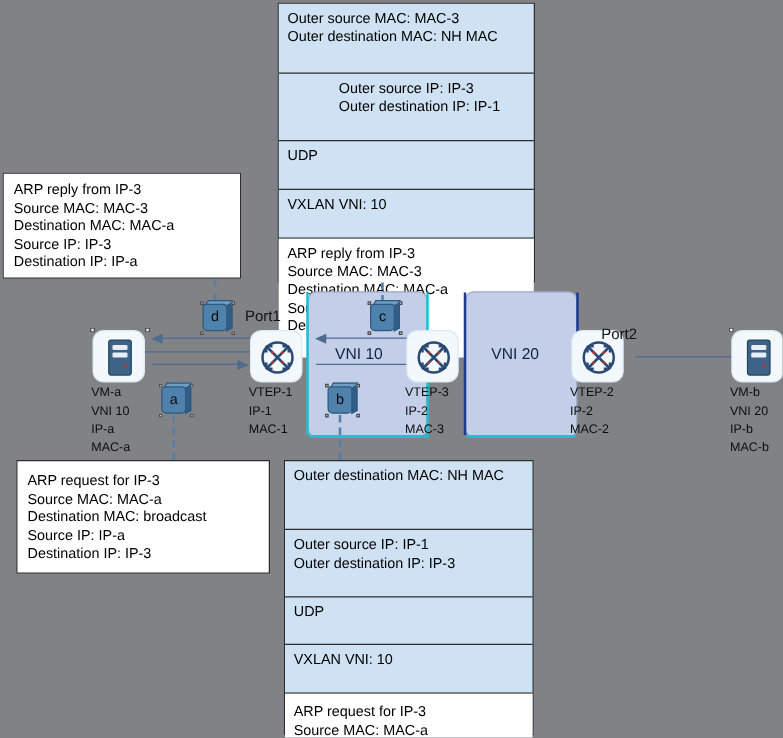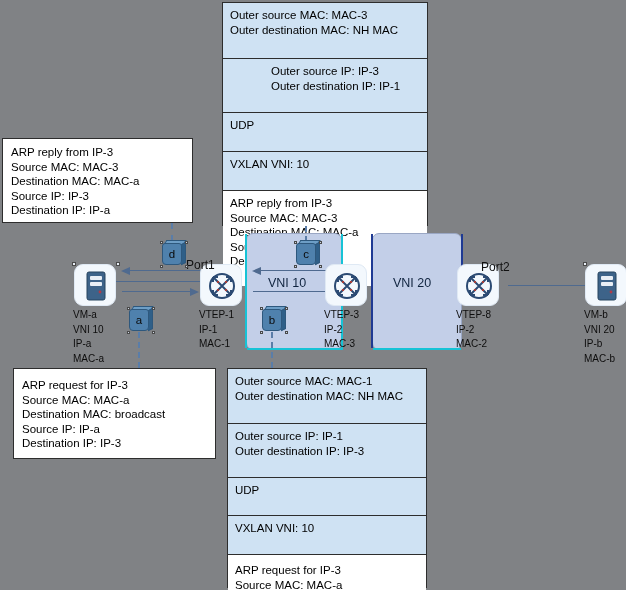--- a/index.html
+++ b/index.html
@@ -175,21 +175,20 @@
   <div class="plainbox" style="left:13px;top:368px;width:203px;height:91px;padding-top:9px;">
     <div>ARP request for IP-3</div>
     <div>Source MAC: MAC-a</div>
     <div>Destination MAC:  broadcast</div>
     <div>Source IP: IP-a</div>
     <div>Destination IP: IP-3</div>
   </div>
 
   <div class="pktbox" style="left:227px;top:368px;width:200px;height:220px;">
     <div class="row" style="height:43px;">
-      <div>Outer source MAC:  MAC-1</div>
       <div>Outer destination MAC: NH MAC</div>
     </div>
     <div class="row" style="height:42px;">
       <div>Outer source IP: IP-1</div>
       <div>Outer destination IP: IP-3</div>
     </div>
     <div class="row" style="height:26px;">
       <div>UDP</div>
     </div>
     <div class="row" style="height:27px;">
@@ -295,41 +294,41 @@
       <path d="M30 12 l0 5 M30 12 l-5 0" stroke="#2b4a73" stroke-width="2"></path>
       <path d="M12 30 l0 -5 M12 30 l5 0" stroke="#2b4a73" stroke-width="2"></path>
       <path d="M30 30 l0 -5 M30 30 l-5 0" stroke="#2b4a73" stroke-width="2"></path>
       <circle cx="17" cy="17" r="1.1" fill="#c0392b"></circle>
       <circle cx="25" cy="17" r="1.1" fill="#c0392b"></circle>
       <circle cx="17" cy="25" r="1.1" fill="#c0392b"></circle>
       <circle cx="25" cy="25" r="1.1" fill="#c0392b"></circle>
     </svg>
   </div>
   <div class="nodelabel" style="left:456px;top:308px;">
-    <div>VTEP-8</div>
+    <div>VTEP-2</div>
     <div>IP-2</div>
     <div>MAC-2</div>
   </div>
 
   <div class="node" style="left:585px;top:264px;">
     <svg width="42" height="42" viewBox="0 0 42 42">
       <rect x="12" y="7" width="18" height="28" rx="2" fill="#3d6389" stroke="#27445f" stroke-width="1"></rect>
       <rect x="15" y="11" width="12" height="4" rx="1" fill="#e8eef5"></rect>
       <rect x="15" y="17" width="12" height="4" rx="1" fill="#e8eef5"></rect>
       <circle cx="25" cy="27" r="1.4" fill="#b23a48"></circle>
     </svg>
   </div>
   <div class="nodelabel" style="left:584px;top:308px;">
     <div>VM-b</div>
     <div>VNI 20</div>
     <div>IP-b</div>
     <div>MAC-b</div>
   </div>
 
-  <div class="porttxt" style="left:186px;top:246px;margin-top:12px;">Port1</div>
+  <div class="porttxt" style="left:196px;top:246px;">Port1</div>
   <div class="porttxt" style="left:481px;top:260px;">Port2</div>
 
   <div class="dash" style="left:138px;top:332px;height:36px;"></div>
   <div class="dash" style="left:271px;top:332px;height:36px;"></div>
   <div class="dash" style="left:305px;top:226px;height:16px;"></div>
   <div class="dash" style="left:171px;top:223px;height:18px;"></div>
 
   <div class="chip" style="left:162px;top:240px;">
     <div class="top"></div>
     <div class="side"></div>

